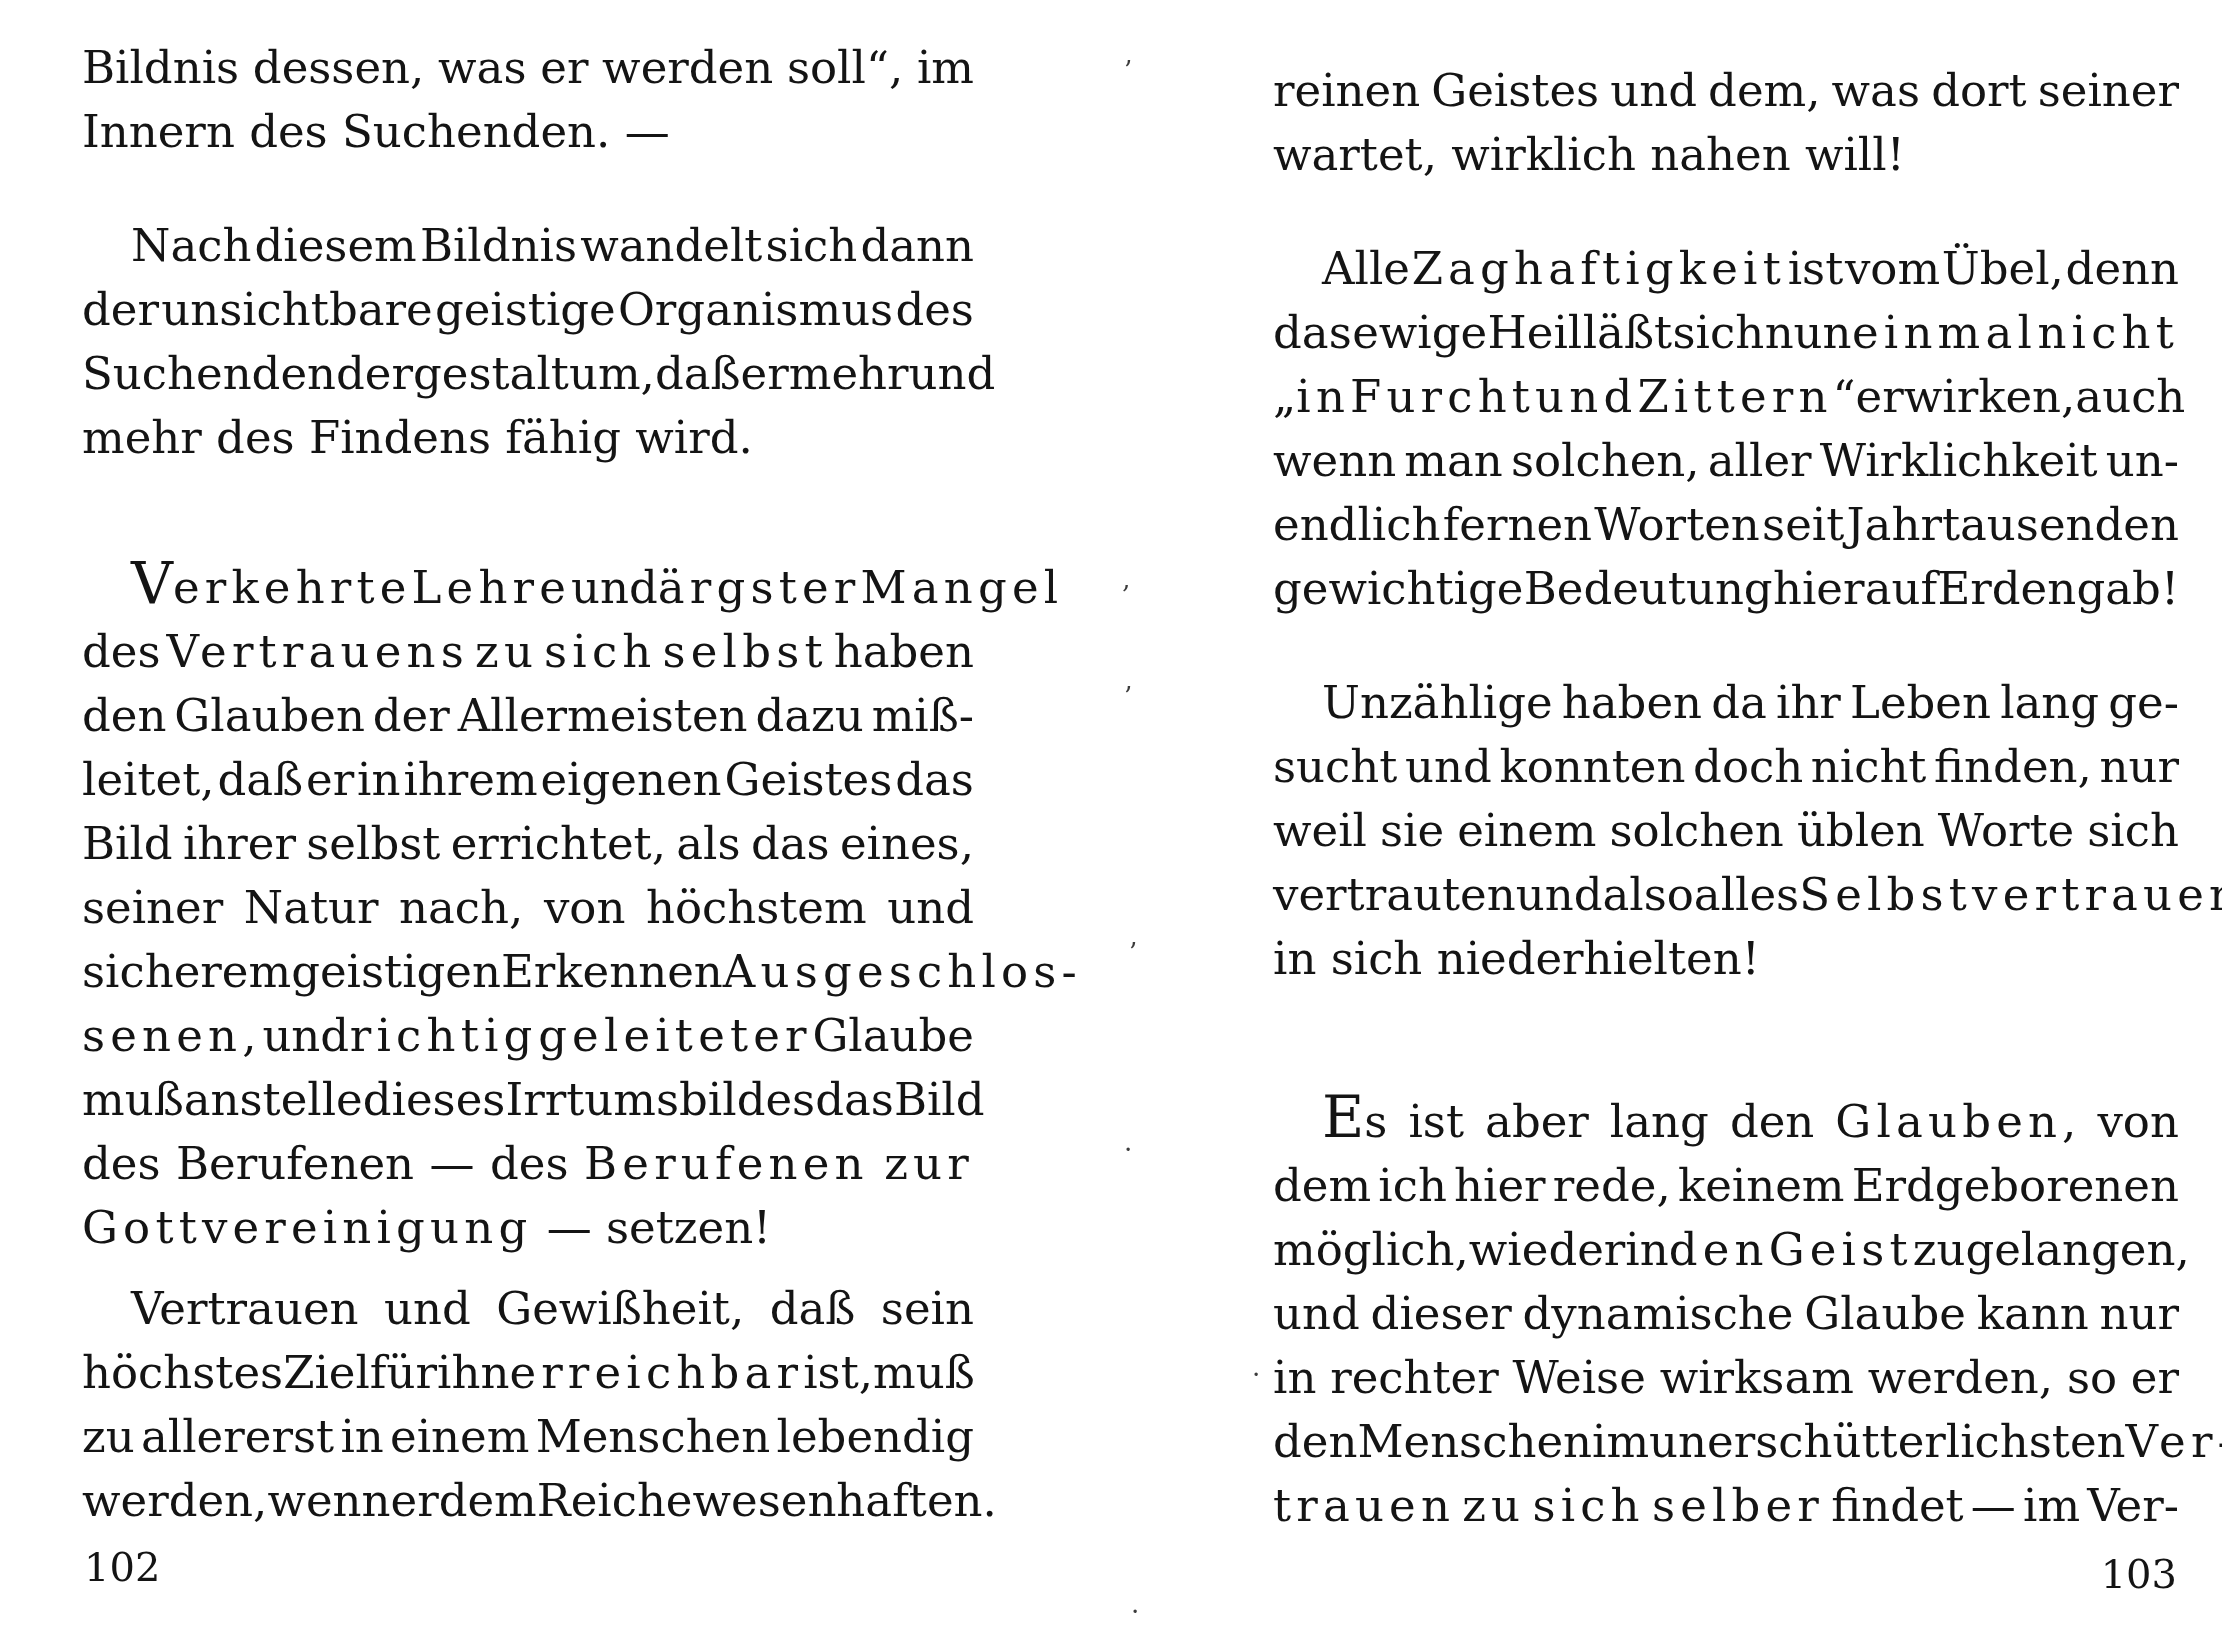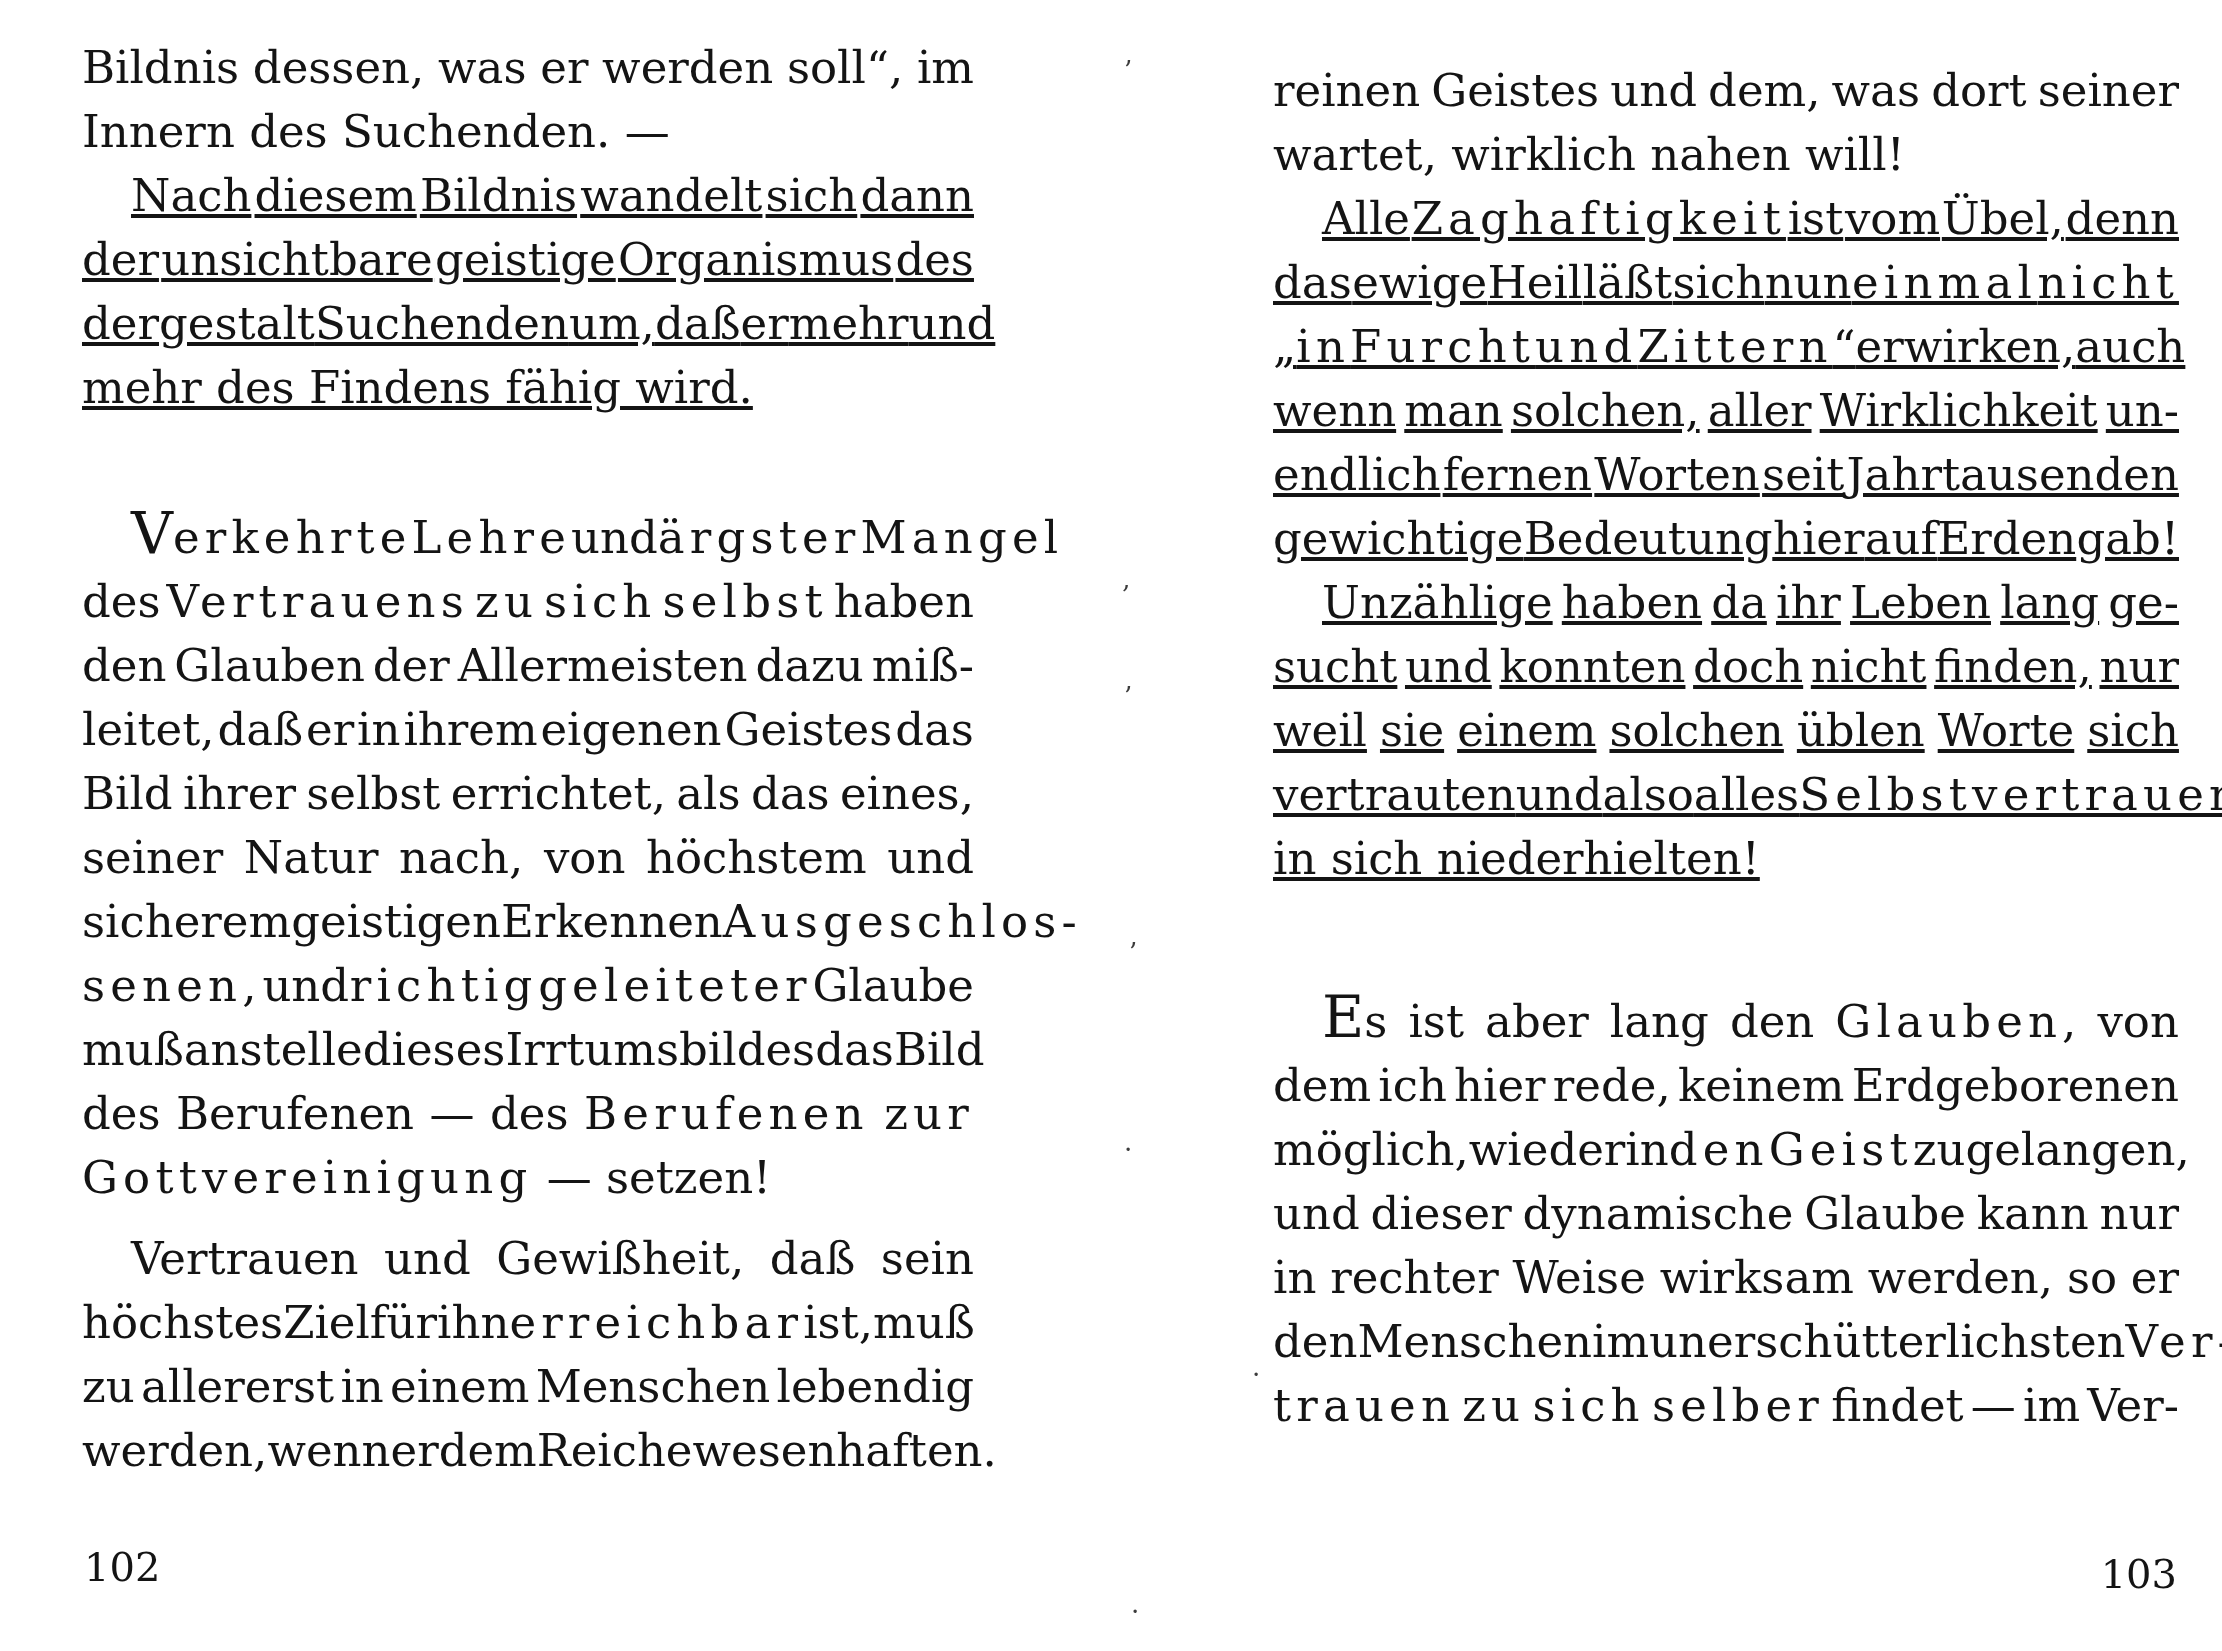--- a/index.html
+++ b/index.html
@@ -11,21 +11,21 @@
     font-family:"DejaVu Serif", serif;
     color:#141414;
     -webkit-font-smoothing:antialiased;
   }
   .page{position:absolute;}
   .page.left{left:82px;top:36px;width:892px;}
   .page.right{left:1273px;top:59px;width:906px;}
 
   .block{margin:0;}
   .gap-none{margin-top:0;}
-  .gap-para{text-decoration:underline;}
+  .gap-para{margin-top:50px;}
   .gap-para-sm{margin-top:17.3px;}
   .gap-section{margin-top:86px;}
   .gap-section-lg{margin-top:99px;}
 
   .line{
     font-size:45px;
     line-height:64px;
     height:64px;
     width:100%;
     box-sizing:border-box;
@@ -86,22 +86,22 @@
           <span class="w"><span>dann</span></span>
         </div>
         <div class="line jl">
           <span class="w"><span>der</span></span>
           <span class="w"><span>unsichtbare</span></span>
           <span class="w"><span>geistige</span></span>
           <span class="w"><span>Organismus</span></span>
           <span class="w"><span>des</span></span>
         </div>
         <div class="line jl">
+          <span class="w"><span>Suchenden</span></span>
           <span class="w"><span>dergestalt</span></span>
-          <span class="w"><span>Suchenden</span></span>
           <span class="w"><span>um,</span></span>
           <span class="w"><span>daß</span></span>
           <span class="w"><span>er</span></span>
           <span class="w"><span>mehr</span></span>
           <span class="w"><span>und</span></span>
         </div>
         <div class="line"><span>mehr des Findens fähig wird.</span></div>
       </div>
       <div class="block gap-section">
         <div class="line jl ind">

